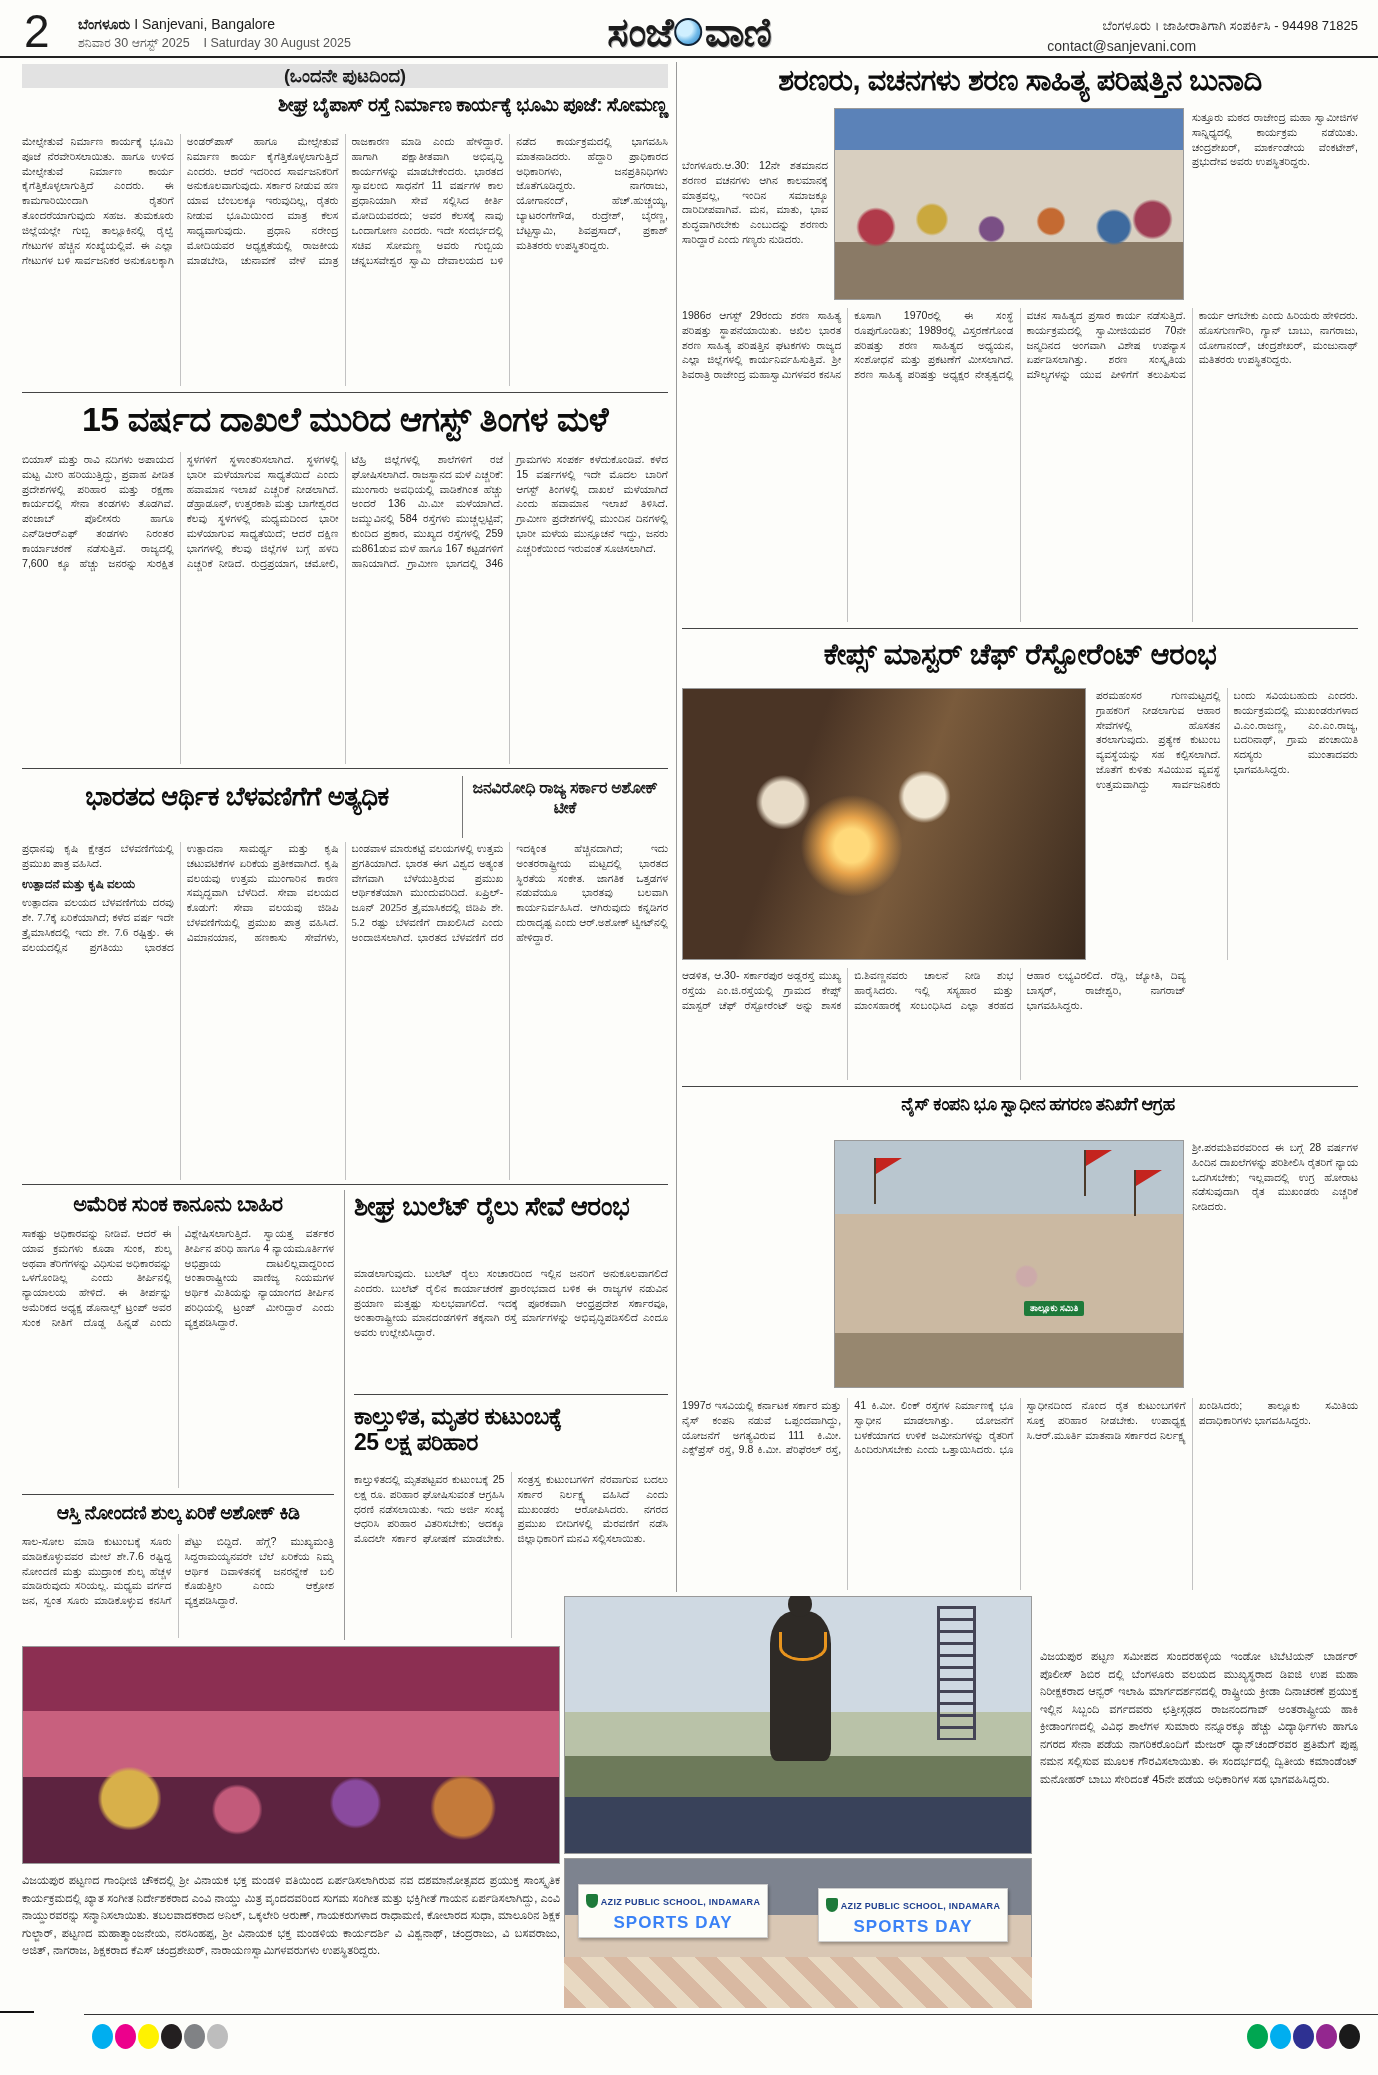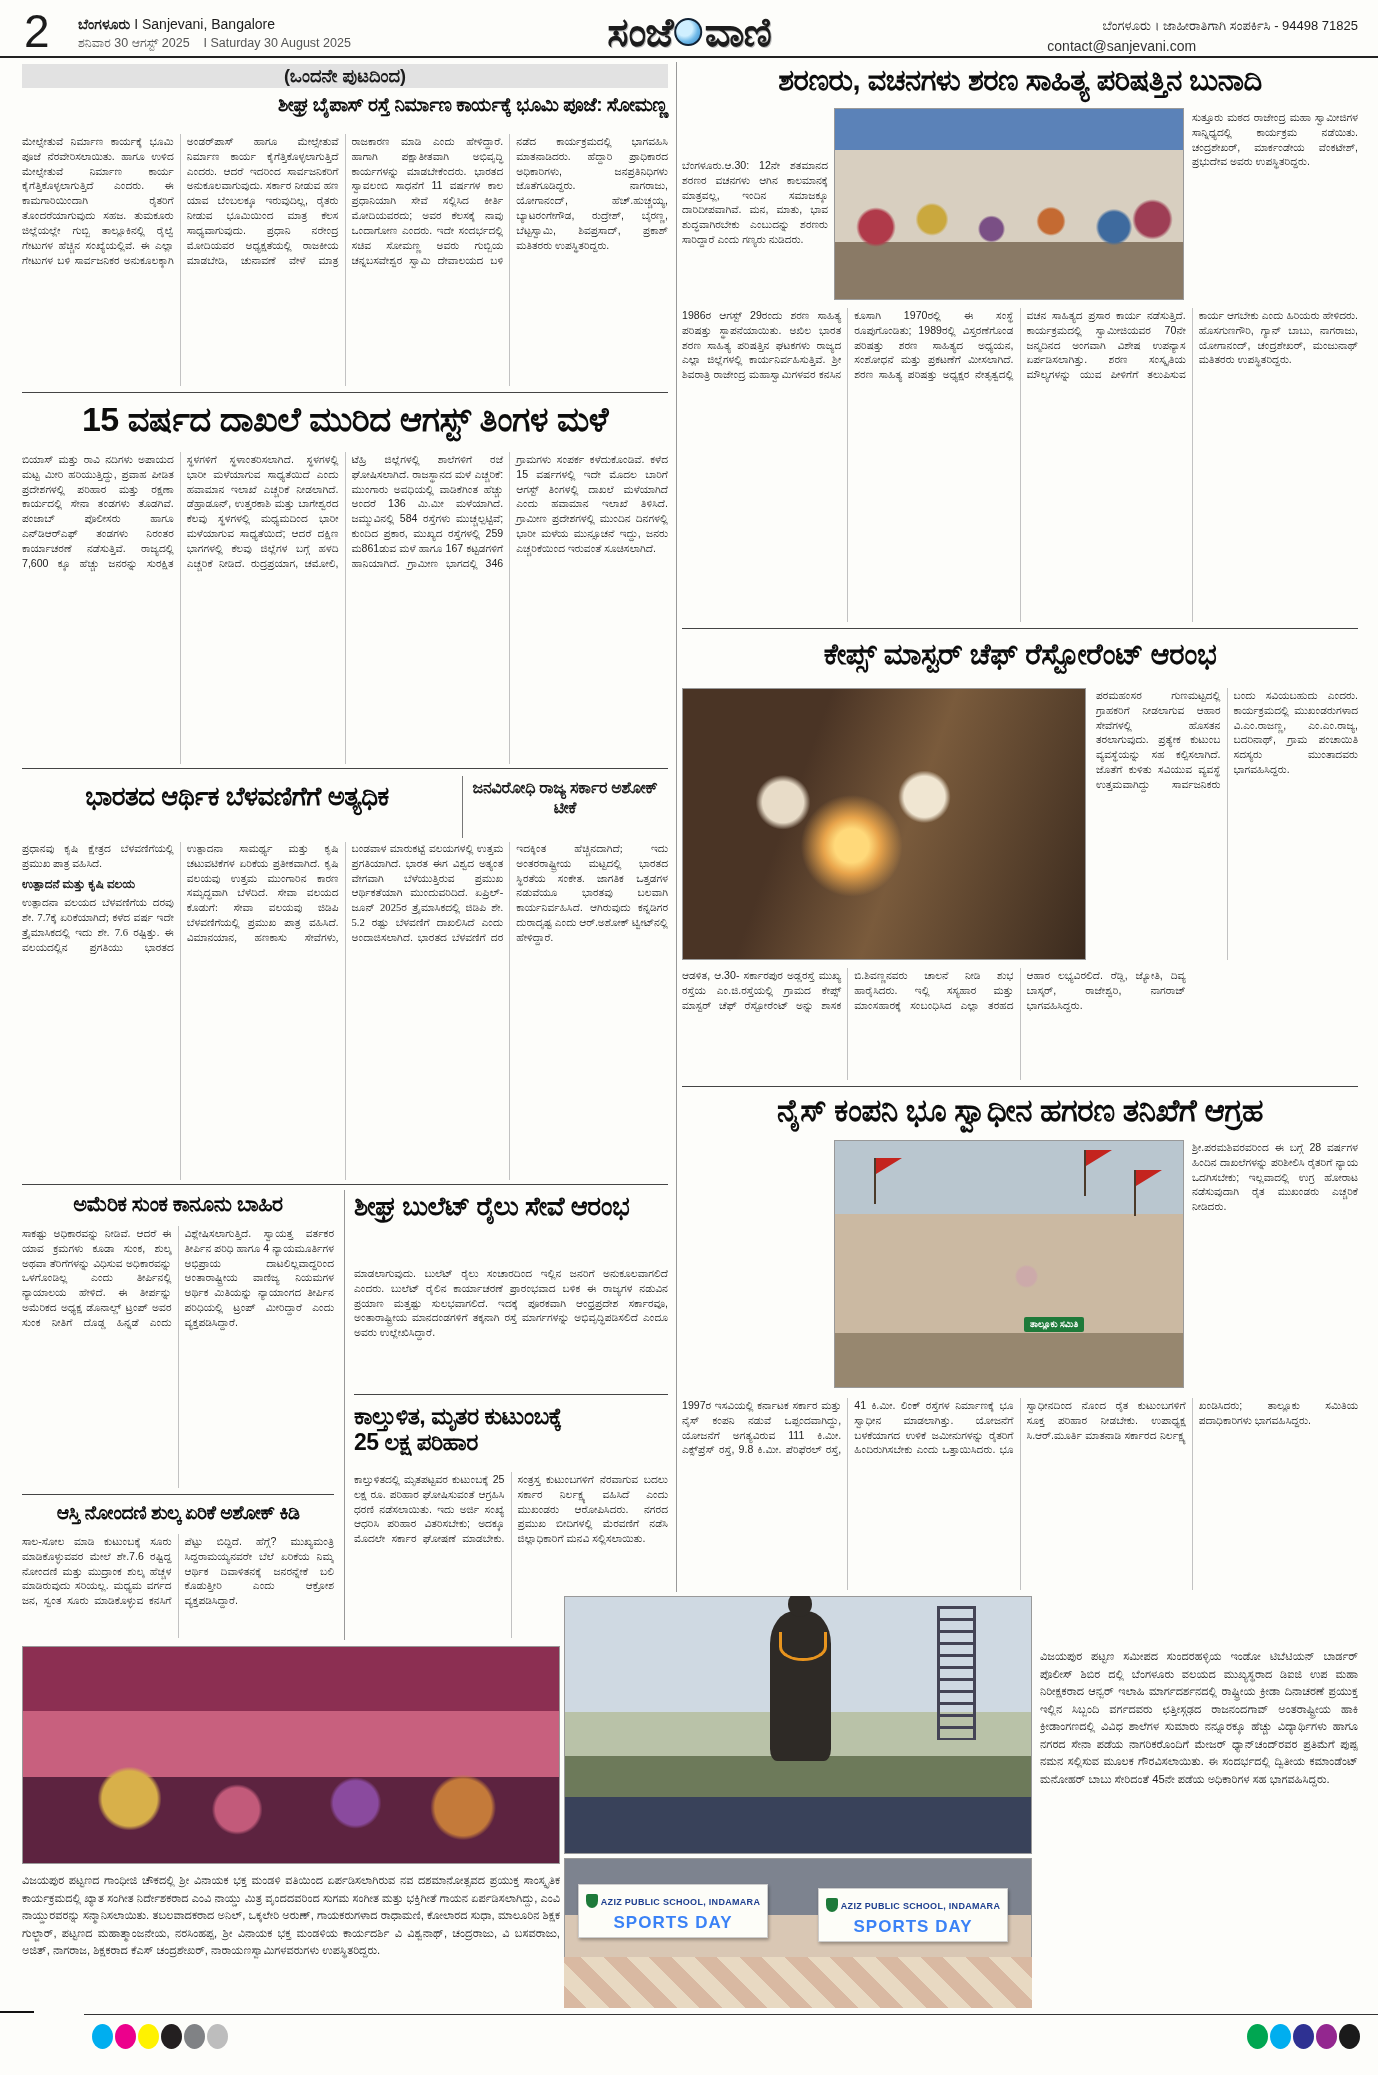--- a/index.html
+++ b/index.html
@@ -149,29 +149,29 @@
   <div class="bodytxt" style="left:1192px;top:110px;width:166px;height:192px;">ಸುತ್ತೂರು ಮಠದ ರಾಜೇಂದ್ರ ಮಹಾ ಸ್ವಾಮೀಜಿಗಳ ಸಾನ್ನಿಧ್ಯದಲ್ಲಿ ಕಾರ್ಯಕ್ರಮ ನಡೆಯಿತು. ಚಂದ್ರಶೇಖರ್, ಮಾರ್ಕಂಡೇಯ ವೆಂಕಟೇಶ್, ಪ್ರಭುದೇವ ಅವರು ಉಪಸ್ಥಿತರಿದ್ದರು.</div>
   <div class="bodytxt c4" style="left:682px;top:308px;width:676px;height:314px;">1986ರ ಆಗಸ್ಟ್ 29ರಂದು ಶರಣ ಸಾಹಿತ್ಯ ಪರಿಷತ್ತು ಸ್ಥಾಪನೆಯಾಯಿತು. ಅಖಿಲ ಭಾರತ ಶರಣ ಸಾಹಿತ್ಯ ಪರಿಷತ್ತಿನ ಘಟಕಗಳು ರಾಜ್ಯದ ಎಲ್ಲಾ ಜಿಲ್ಲೆಗಳಲ್ಲಿ ಕಾರ್ಯನಿರ್ವಹಿಸುತ್ತಿವೆ. ಶ್ರೀ ಶಿವರಾತ್ರಿ ರಾಜೇಂದ್ರ ಮಹಾಸ್ವಾಮಿಗಳವರ ಕನಸಿನ ಕೂಸಾಗಿ 1970ರಲ್ಲಿ ಈ ಸಂಸ್ಥೆ ರೂಪುಗೊಂಡಿತು; 1989ರಲ್ಲಿ ವಿಸ್ತರಣೆಗೊಂಡ ಪರಿಷತ್ತು ಶರಣ ಸಾಹಿತ್ಯದ ಅಧ್ಯಯನ, ಸಂಶೋಧನೆ ಮತ್ತು ಪ್ರಕಟಣೆಗೆ ಮೀಸಲಾಗಿದೆ. ಶರಣ ಸಾಹಿತ್ಯ ಪರಿಷತ್ತು ಅಧ್ಯಕ್ಷರ ನೇತೃತ್ವದಲ್ಲಿ ವಚನ ಸಾಹಿತ್ಯದ ಪ್ರಸಾರ ಕಾರ್ಯ ನಡೆಸುತ್ತಿದೆ. ಕಾರ್ಯಕ್ರಮದಲ್ಲಿ ಸ್ವಾಮೀಜಿಯವರ 70ನೇ ಜನ್ಮದಿನದ ಅಂಗವಾಗಿ ವಿಶೇಷ ಉಪನ್ಯಾಸ ಏರ್ಪಡಿಸಲಾಗಿತ್ತು. ಶರಣ ಸಂಸ್ಕೃತಿಯ ಮೌಲ್ಯಗಳನ್ನು ಯುವ ಪೀಳಿಗೆಗೆ ತಲುಪಿಸುವ ಕಾರ್ಯ ಆಗಬೇಕು ಎಂದು ಹಿರಿಯರು ಹೇಳಿದರು. ಹೊಸಗುಣಗೌರಿ, ಗ್ಯಾನ್ ಬಾಬು, ನಾಗರಾಜು, ಯೋಗಾನಂದ್, ಚಂದ್ರಶೇಖರ್, ಮಂಜುನಾಥ್ ಮತಿತರರು ಉಪಸ್ಥಿತರಿದ್ದರು.</div>
   <div class="rule" style="left:682px;top:628px;width:676px;"></div>
 
   <div class="hl ctr" style="left:682px;top:638px;width:676px;font-size:29px;">ಕೇಪ್ಸ್ ಮಾಸ್ಟರ್ ಚೆಫ್ ರೆಸ್ಟೋರೆಂಟ್ ಆರಂಭ</div>
   <div class="photo ph-lamp" style="left:682px;top:688px;width:404px;height:272px;"></div>
   <div class="bodytxt c2" style="left:1096px;top:688px;width:262px;height:272px;">ಪರಮಹಂಸರ ಗುಣಮಟ್ಟದಲ್ಲಿ ಗ್ರಾಹಕರಿಗೆ ನೀಡಲಾಗುವ ಆಹಾರ ಸೇವೆಗಳಲ್ಲಿ ಹೊಸತನ ತರಲಾಗುವುದು. ಪ್ರತ್ಯೇಕ ಕುಟುಂಬ ವ್ಯವಸ್ಥೆಯನ್ನು ಸಹ ಕಲ್ಪಿಸಲಾಗಿದೆ. ಜೊತೆಗೆ ಕುಳಿತು ಸವಿಯುವ ವ್ಯವಸ್ಥೆ ಉತ್ತಮವಾಗಿದ್ದು ಸಾರ್ವಜನಿಕರು ಬಂದು ಸವಿಯಬಹುದು ಎಂದರು. ಕಾರ್ಯಕ್ರಮದಲ್ಲಿ ಮುಖಂಡರುಗಳಾದ ವಿ.ಎಂ.ರಾಜಣ್ಣ, ಎಂ.ಎಂ.ರಾಜ್ಯ, ಬದರಿನಾಥ್, ಗ್ರಾಮ ಪಂಚಾಯಿತಿ ಸದಸ್ಯರು ಮುಂತಾದವರು ಭಾಗವಹಿಸಿದ್ದರು.</div>
   <div class="bodytxt c4" style="left:682px;top:968px;width:676px;height:112px;">ಆಡಳಿತ, ಆ.30- ಸರ್ಕಾರಪುರ ಅಡ್ಡರಸ್ತೆ ಮುಖ್ಯ ರಸ್ತೆಯ ಎಂ.ಜಿ.ರಸ್ತೆಯಲ್ಲಿ ಗ್ರಾಮದ ಕೇಪ್ಸ್ ಮಾಸ್ಟರ್ ಚೆಫ್ ರೆಸ್ಟೋರೆಂಟ್ ಅನ್ನು ಶಾಸಕ ಬಿ.ಶಿವಣ್ಣನವರು ಚಾಲನೆ ನೀಡಿ ಶುಭ ಹಾರೈಸಿದರು. ಇಲ್ಲಿ ಸಸ್ಯಹಾರ ಮತ್ತು ಮಾಂಸಹಾರಕ್ಕೆ ಸಂಬಂಧಿಸಿದ ಎಲ್ಲಾ ತರಹದ ಆಹಾರ ಲಭ್ಯವಿರಲಿದೆ. ರೆಡ್ಡಿ, ಜ್ಯೋತಿ, ದಿವ್ಯ ಬಾಸ್ಕರ್, ರಾಜೇಶ್ವರಿ, ನಾಗರಾಜ್ ಭಾಗವಹಿಸಿದ್ದರು.</div>
   <div class="rule" style="left:682px;top:1086px;width:676px;"></div>
 
-  <div class="hl ctr" style="left:682px;top:1094px;width:676px;font-size:31px;">ನೈಸ್ ಕಂಪನಿ ಭೂ ಸ್ವಾಧೀನ ಹಗರಣ ತನಿಖೆಗೆ ಆಗ್ರಹ</div>
+  <div class="hl ctr" style="left:700px;top:1094px;width:676px;font-size:18px;font-family:Liberation Serif, serif;">ನೈಸ್ ಕಂಪನಿ ಭೂ ಸ್ವಾಧೀನ ಹಗರಣ ತನಿಖೆಗೆ ಆಗ್ರಹ</div>
   <div class="photo ph-flags" style="left:834px;top:1140px;width:350px;height:248px;">
     <div class="flagpole" style="left:40px;top:18px;"></div>
     <div class="flag" style="left:42px;top:18px;"></div>
     <div class="flagpole" style="left:250px;top:10px;"></div>
     <div class="flag" style="left:252px;top:10px;"></div>
     <div class="flagpole" style="left:300px;top:30px;"></div>
     <div class="flag" style="left:302px;top:30px;"></div>
-    <div class="greenbanner" style="left:190px;bottom:56px;">ತಾಲ್ಲೂಕು ಸಮಿತಿ</div>
+    <div class="greenbanner" style="left:190px;bottom:72px;">ತಾಲ್ಲೂಕು ಸಮಿತಿ</div>
   </div>
   <div class="bodytxt" style="left:1192px;top:1140px;width:166px;height:250px;">ಶ್ರೀ.ಪರಮಶಿವರವರಿಂದ ಈ ಬಗ್ಗೆ 28 ವರ್ಷಗಳ ಹಿಂದಿನ ದಾಖಲೆಗಳನ್ನು ಪರಿಶೀಲಿಸಿ ರೈತರಿಗೆ ನ್ಯಾಯ ಒದಗಿಸಬೇಕು; ಇಲ್ಲವಾದಲ್ಲಿ ಉಗ್ರ ಹೋರಾಟ ನಡೆಸುವುದಾಗಿ ರೈತ ಮುಖಂಡರು ಎಚ್ಚರಿಕೆ ನೀಡಿದರು.</div>
   <div class="bodytxt c4" style="left:682px;top:1398px;width:676px;height:192px;">1997ರ ಇಸವಿಯಲ್ಲಿ ಕರ್ನಾಟಕ ಸರ್ಕಾರ ಮತ್ತು ನೈಸ್ ಕಂಪನಿ ನಡುವೆ ಒಪ್ಪಂದವಾಗಿದ್ದು, ಯೋಜನೆಗೆ ಅಗತ್ಯವಿರುವ 111 ಕಿ.ಮೀ. ಎಕ್ಸ್‌ಪ್ರೆಸ್ ರಸ್ತೆ, 9.8 ಕಿ.ಮೀ. ಪೆರಿಫೆರಲ್ ರಸ್ತೆ, 41 ಕಿ.ಮೀ. ಲಿಂಕ್ ರಸ್ತೆಗಳ ನಿರ್ಮಾಣಕ್ಕೆ ಭೂ ಸ್ವಾಧೀನ ಮಾಡಲಾಗಿತ್ತು. ಯೋಜನೆಗೆ ಬಳಕೆಯಾಗದ ಉಳಿಕೆ ಜಮೀನುಗಳನ್ನು ರೈತರಿಗೆ ಹಿಂದಿರುಗಿಸಬೇಕು ಎಂದು ಒತ್ತಾಯಿಸಿದರು. ಭೂ ಸ್ವಾಧೀನದಿಂದ ನೊಂದ ರೈತ ಕುಟುಂಬಗಳಿಗೆ ಸೂಕ್ತ ಪರಿಹಾರ ನೀಡಬೇಕು. ಉಪಾಧ್ಯಕ್ಷ ಸಿ.ಆರ್.ಮೂರ್ತಿ ಮಾತನಾಡಿ ಸರ್ಕಾರದ ನಿರ್ಲಕ್ಷ್ಯ ಖಂಡಿಸಿದರು; ತಾಲ್ಲೂಕು ಸಮಿತಿಯ ಪದಾಧಿಕಾರಿಗಳು ಭಾಗವಹಿಸಿದ್ದರು.</div>
 
   <div class="photo ph-statue" style="left:564px;top:1596px;width:468px;height:258px;">
     <div class="statue"></div>
     <div class="garland"></div>
     <div class="ladder"></div>
   </div>
   <div class="photo ph-sports" style="left:564px;top:1858px;width:468px;height:150px;">

